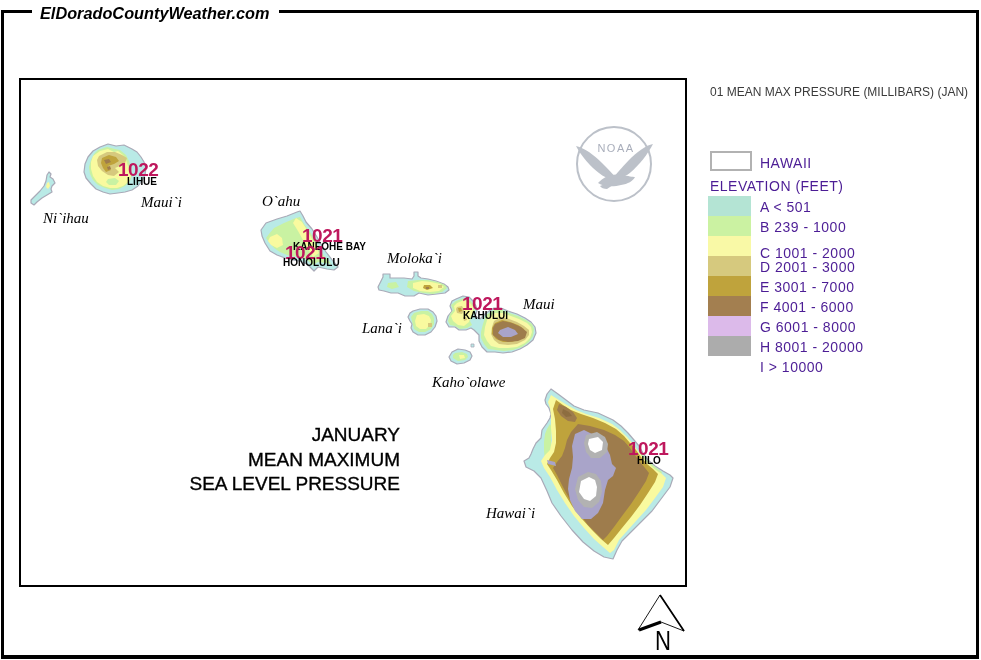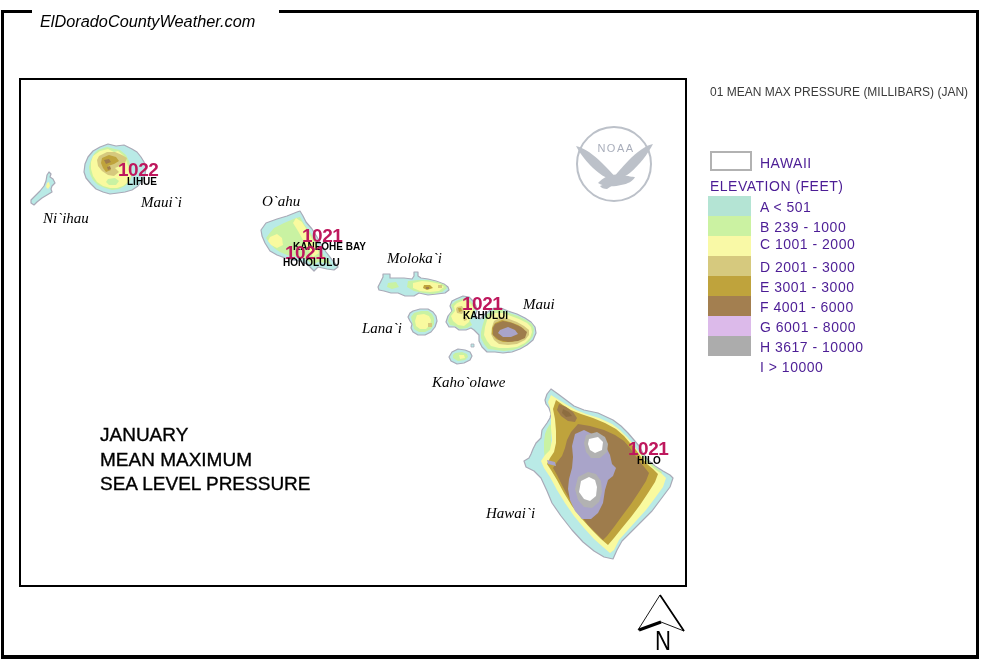--- a/index.html
+++ b/index.html
@@ -15,21 +15,21 @@
 <div class="abs" style="left:1px;top:10px;width:3px;height:646px;background:#000"></div>
 
 <div class="abs" style="left:1px;top:10px;width:31px;height:3px;background:#000"></div>
 
 <div class="abs" style="left:279px;top:10px;width:700px;height:3px;background:#000"></div>
 
 <div class="abs" style="left:976px;top:10px;width:3px;height:646px;background:#000"></div>
 
 <div class="abs" style="left:1px;top:655px;width:978px;height:4px;background:#000"></div>
 
-<div class="abs" style="left:40px;top:12px;font-size:16.3px;font-weight:normal;font-style:italic;color:#000">ElDoradoCountyWeather.com</div>
+<div class="abs" style="left:40px;top:4px;font-size:16.3px;font-weight:bold;font-style:italic;color:#000">ElDoradoCountyWeather.com</div>
 
 <div class="abs" style="left:19px;top:78px;width:664px;height:505px;border:2px solid #000"></div>
 <svg class="abs" style="left:0;top:0" width="981" height="660" viewBox="0 0 981 660">
 <g stroke-linejoin="round">
 
 <g stroke="#a9aab8" stroke-width="1.2">
 <path d="M49,172 L51,174 L50,177 L53,179 L55,183 L52,186 L51,189 L52,192 L47,195 L42,198 L37,202 L34,205 L31,203 L31,200 L35,196 L40,191 L44,186 L46,181 L47,175 Z" fill="#b9eae6"></path>
 <path d="M47,183 L49,182 L50,186 L48,189 L46,187 Z" fill="#f9fa9f" stroke="none"></path>
 </g>
 
@@ -119,21 +119,21 @@
 
 <g>
 <path d="M660,595 L638,630 L661,622 L684,631 Z" fill="#fff" stroke="#000" stroke-width="0.9"></path>
 <path d="M639,630 L661,622" stroke="#000" stroke-width="3.2" fill="none"></path>
 <path d="M660,595 L684,631" stroke="#000" stroke-width="1.7" fill="none"></path>
 <text x="0" y="0" font-size="27" fill="#000" text-anchor="middle" font-family="Liberation Sans,sans-serif" transform="translate(663,650) scale(0.82,1)">N</text>
 </g>
 </g>
 </svg>
 
-<div class="abs" style="left:100px;top:423px;width:300px;text-align:left;font-size:19px;line-height:24.5px;color:#000;-webkit-text-stroke:0.35px #000">JANUARY<br>MEAN MAXIMUM<br>SEA LEVEL PRESSURE</div>
+<div class="abs" style="left:100px;top:423px;width:300px;text-align:right;font-size:19px;line-height:24.5px;color:#000;-webkit-text-stroke:0.35px #000">JANUARY<br>MEAN MAXIMUM<br>SEA LEVEL PRESSURE</div>
 
 <div class="abs ital" style="left:43px;top:210px">Ni`ihau</div>
 
 <div class="abs ital" style="left:141px;top:194px">Maui`i</div>
 
 <div class="abs ital" style="left:262px;top:193px">O`ahu</div>
 
 <div class="abs ital" style="left:387px;top:250px">Moloka`i</div>
 
 <div class="abs ital" style="left:362px;top:320px">Lana`i</div>
@@ -175,35 +175,35 @@
 <div class="abs" style="left:708px;top:196px;width:43px;height:20px;background:#b4e4d4"></div>
 
 <div class="abs leg" style="left:760px;top:199px">A &lt; 501</div>
 
 <div class="abs" style="left:708px;top:216px;width:43px;height:20px;background:#cbf2a2"></div>
 
 <div class="abs leg" style="left:760px;top:219px">B 239 - 1000</div>
 
 <div class="abs" style="left:708px;top:236px;width:43px;height:20px;background:#f9f9a6"></div>
 
-<div class="abs leg" style="left:760px;top:236px">C 1001 - 2000</div>
+<div class="abs leg" style="left:760px;top:245px">C 1001 - 2000</div>
 
 <div class="abs" style="left:708px;top:256px;width:43px;height:20px;background:#d6c97e"></div>
 
 <div class="abs leg" style="left:760px;top:259px">D 2001 - 3000</div>
 
 <div class="abs" style="left:708px;top:276px;width:43px;height:20px;background:#bfa33c"></div>
 
-<div class="abs leg" style="left:760px;top:279px">E 3001 - 3000</div>
+<div class="abs leg" style="left:760px;top:279px">E 3001 - 7000</div>
 
 <div class="abs" style="left:708px;top:296px;width:43px;height:20px;background:#a37f50"></div>
 
 <div class="abs leg" style="left:760px;top:299px">F 4001 - 6000</div>
 
 <div class="abs" style="left:708px;top:316px;width:43px;height:20px;background:#dcbaea"></div>
 
 <div class="abs leg" style="left:760px;top:319px">G 6001 - 8000</div>
 
 <div class="abs" style="left:708px;top:336px;width:43px;height:20px;background:#acacac"></div>
 
-<div class="abs leg" style="left:760px;top:339px">H 3617 - 10000</div>
+<div class="abs leg" style="left:760px;top:339px">H 8001 - 20000</div>
 
 <div class="abs leg" style="left:760px;top:359px">I &gt; 10000</div>
 
 </body></html>

